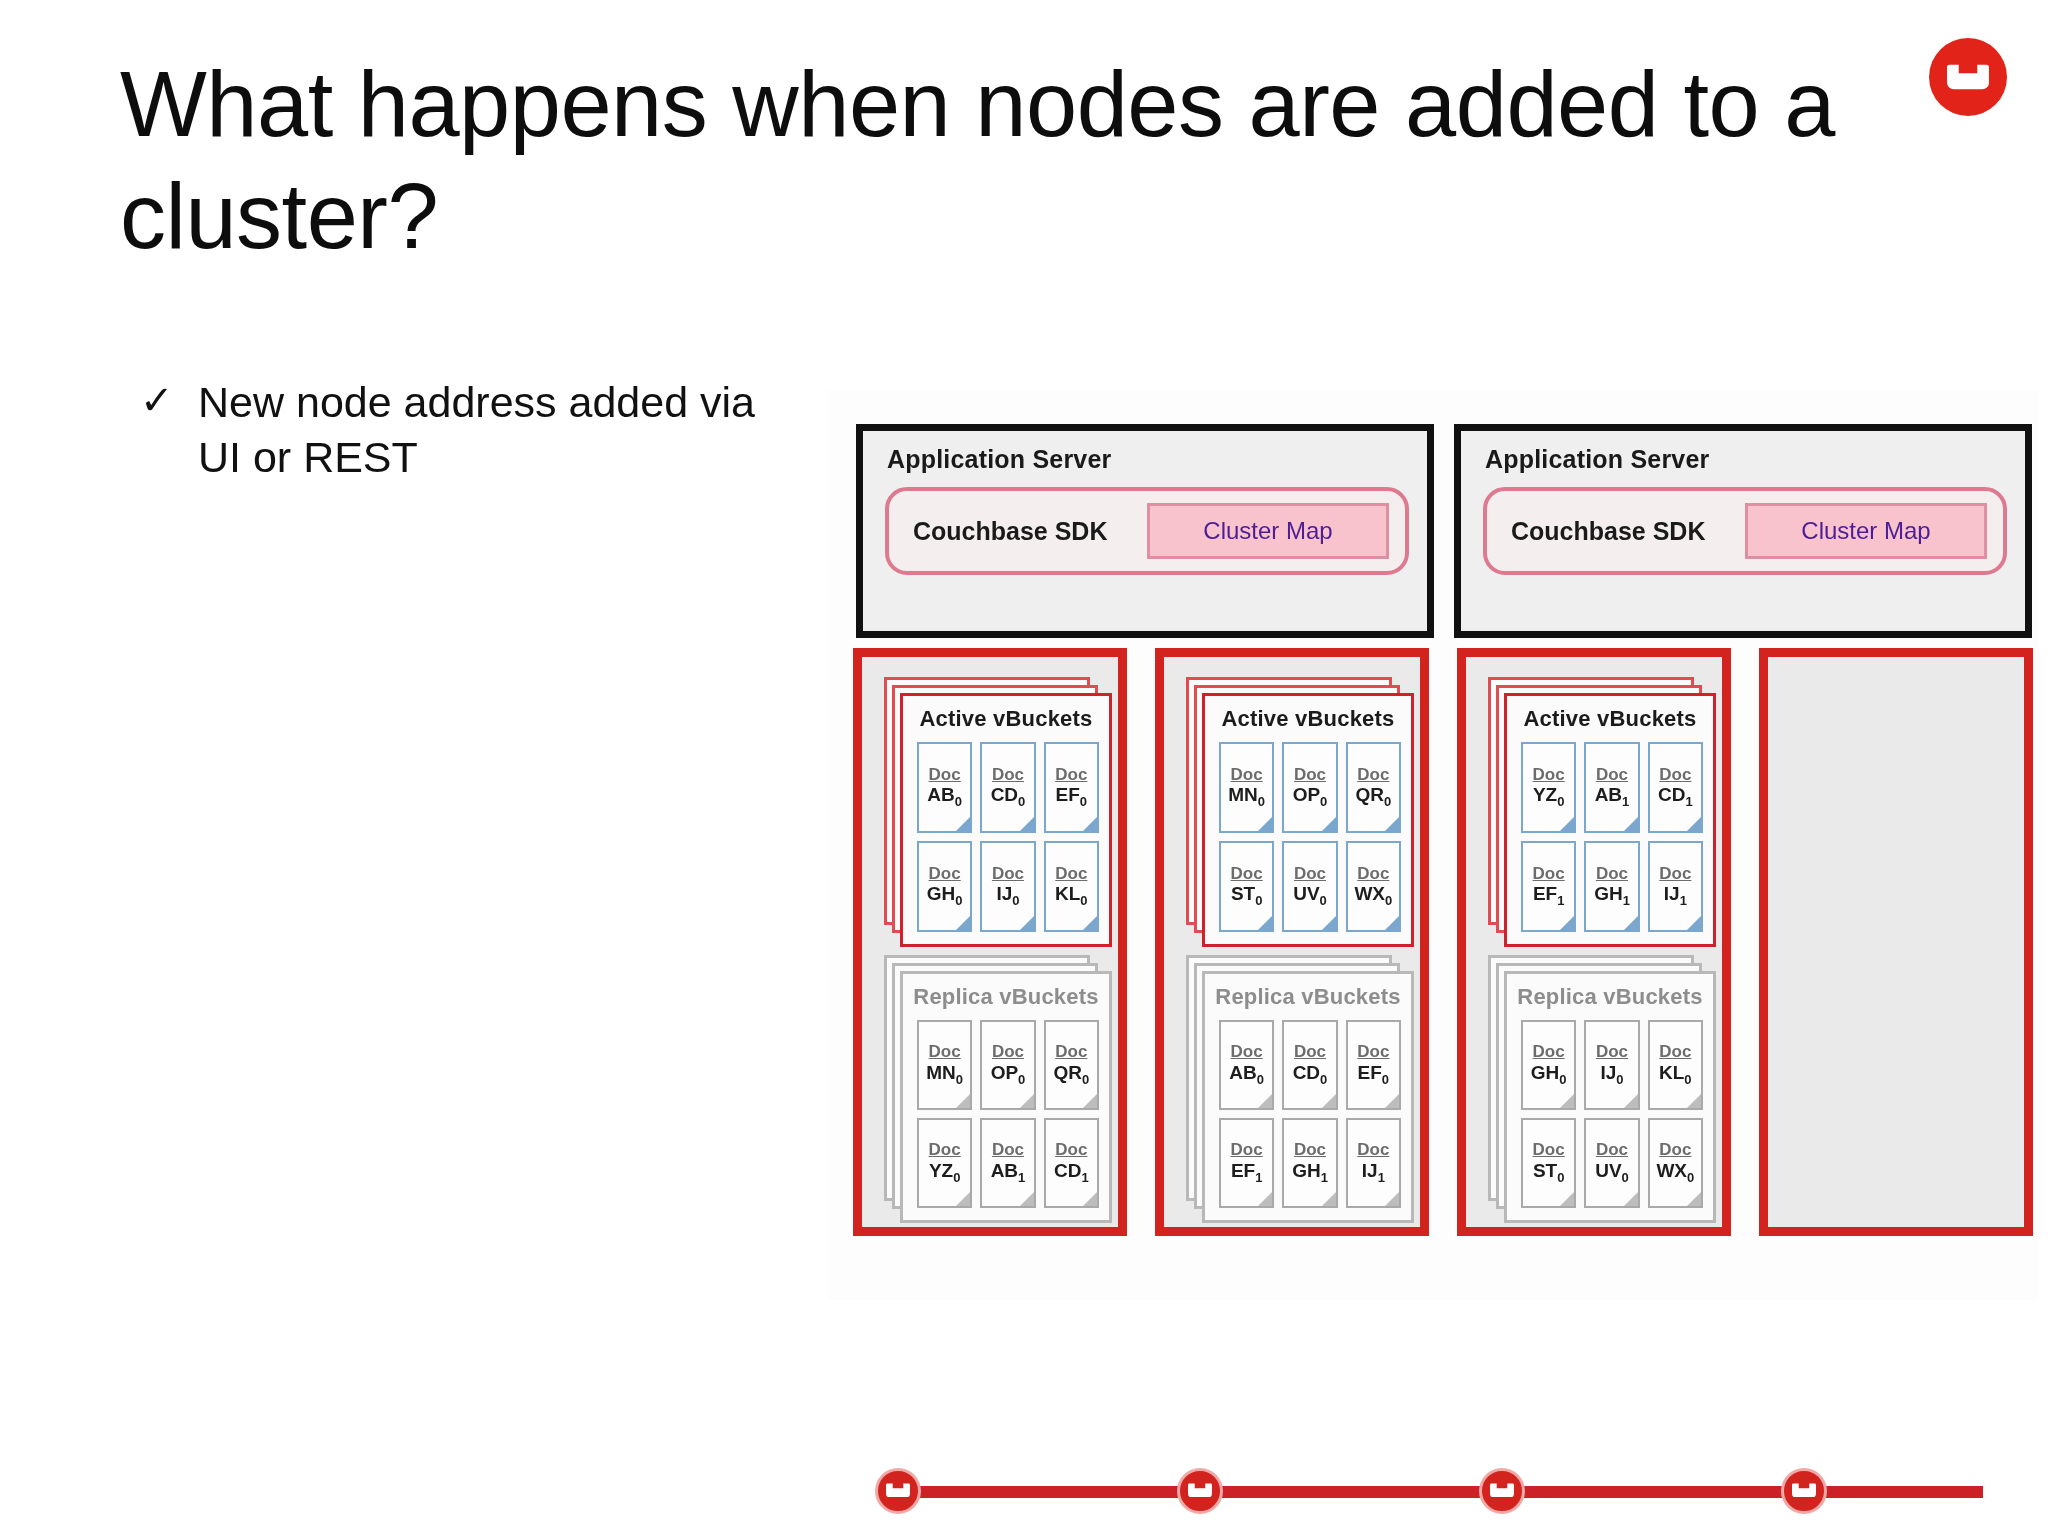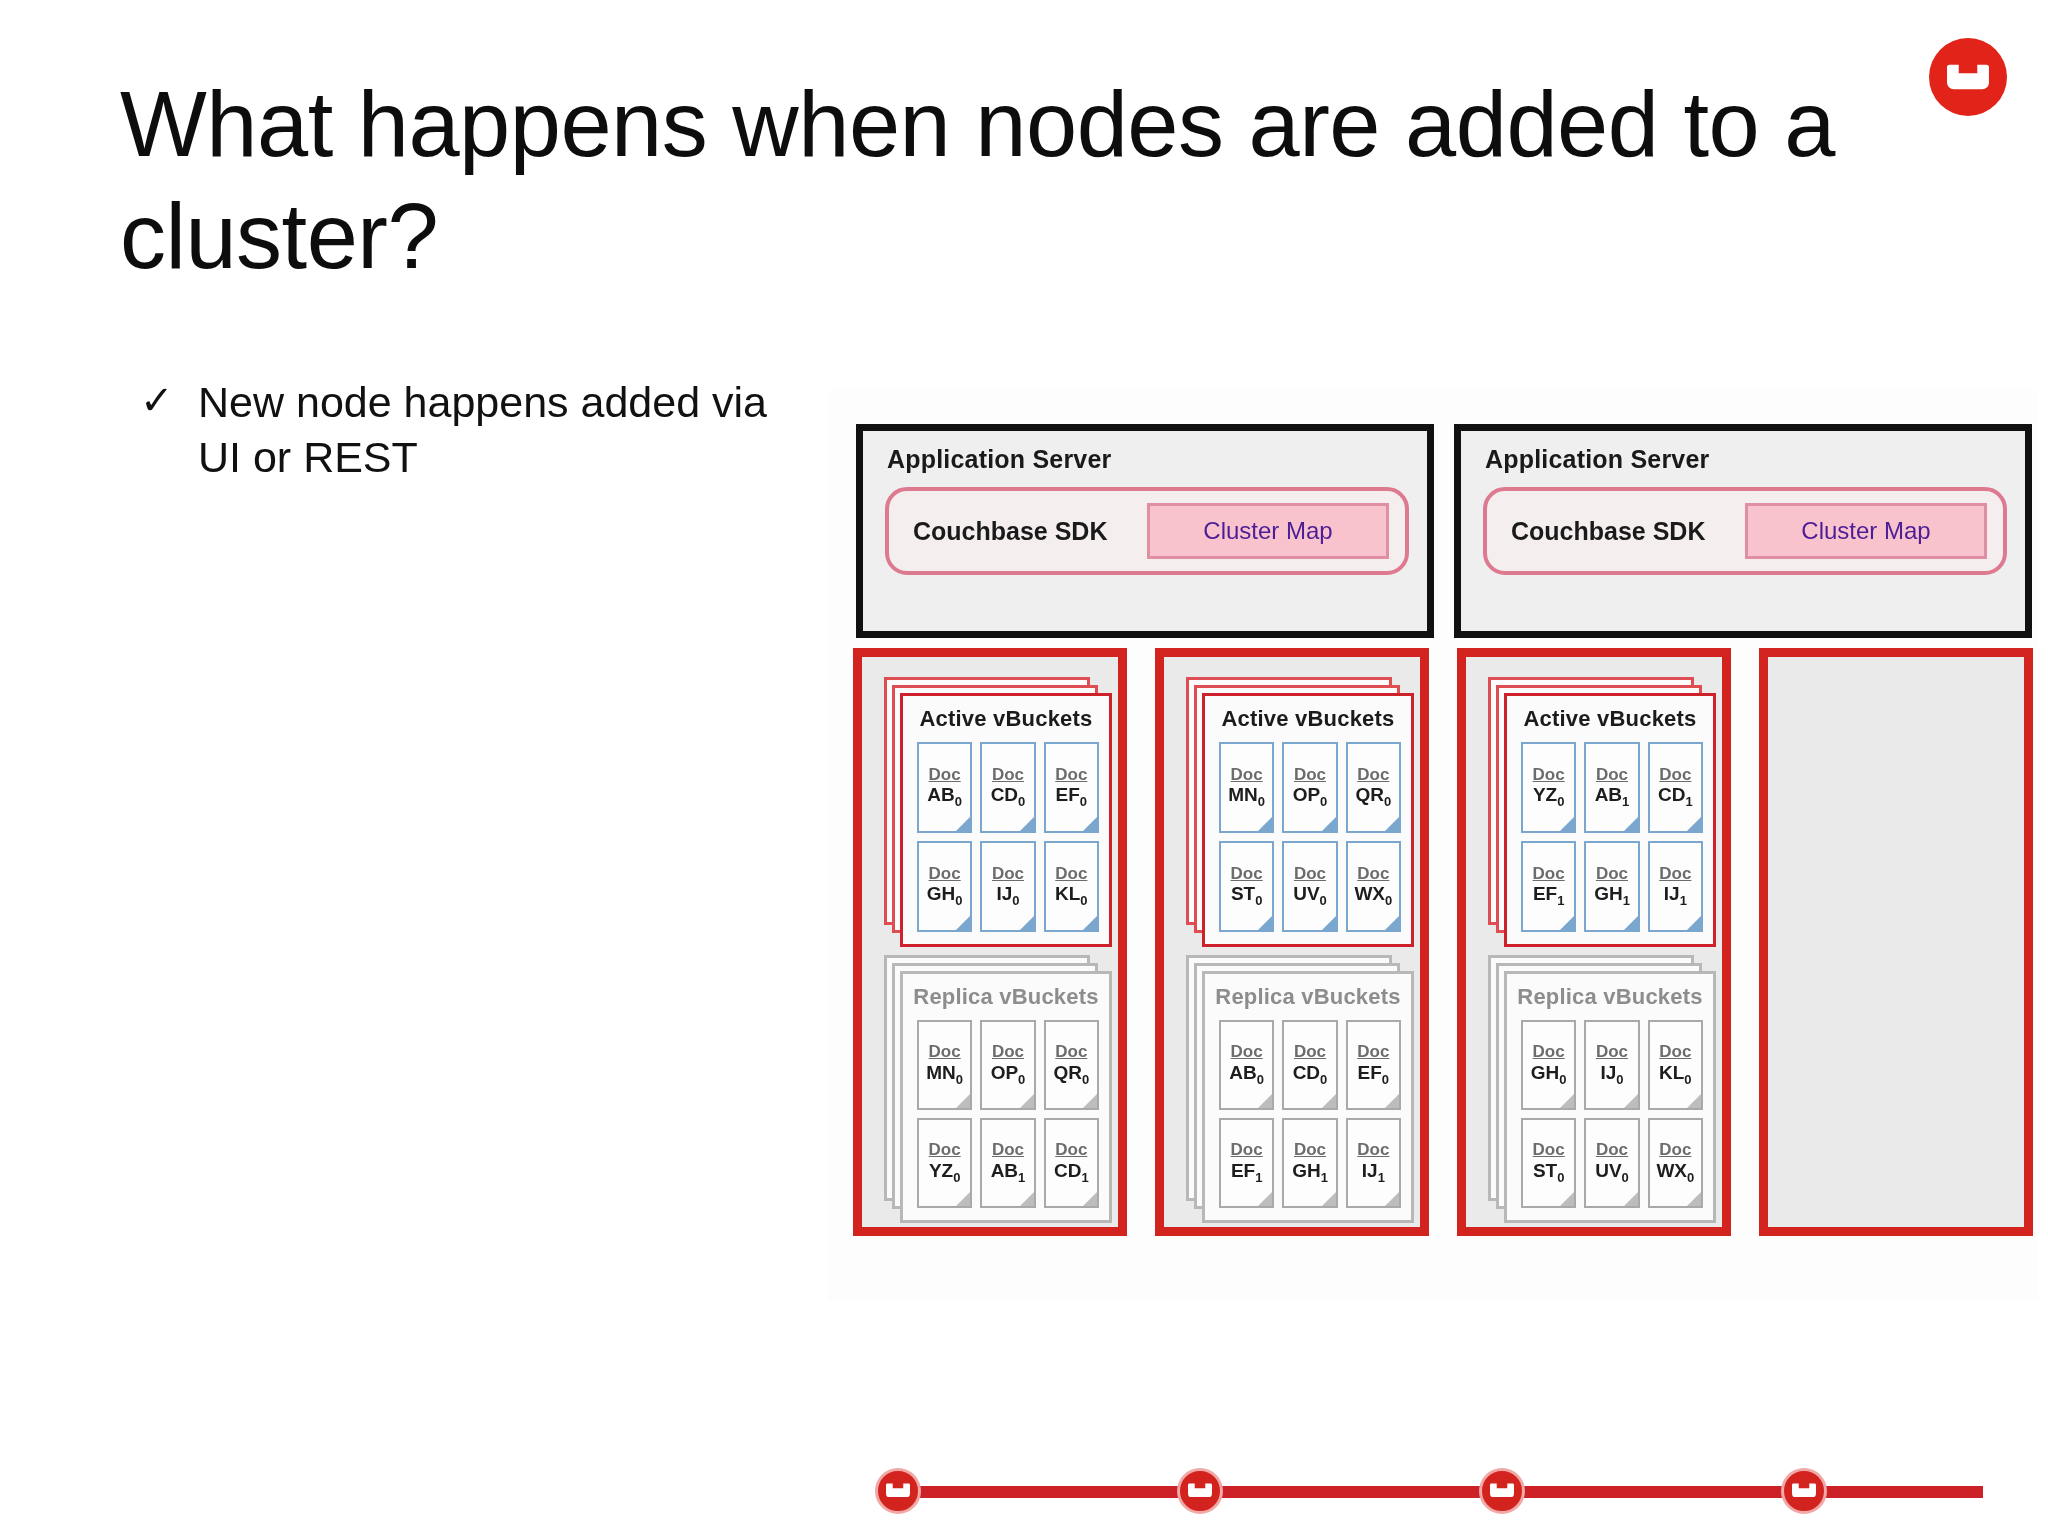--- a/index.html
+++ b/index.html
@@ -8,21 +8,20 @@
     background:#ffffff;
     font-family:"Liberation Sans", sans-serif;
     position:relative;overflow:hidden;
   }
 
   
   #slide-title{
     position:absolute;left:120px;top:48px;width:1790px;
     font-size:92px;line-height:1.22;font-weight:400;color:#0d0d0d;
     letter-spacing:-0.5px;
-    margin-top:20px;
   }
 
   
   #brand-logo{
     position:absolute;left:1929px;top:38px;width:78px;height:78px;
   }
   .cb-circle{
     width:100%;height:100%;border-radius:50%;
     background:#e2231a;position:relative;
   }
@@ -155,21 +154,21 @@
   <div class="cb-circle">
     <svg class="cb-bucket" viewBox="0 0 100 62">
       <path d="M6 2 h22 v20 h44 V2 h22 a6 6 0 0 1 6 6 v36 a16 16 0 0 1 -16 16 H16 A16 16 0 0 1 0 44 V8 A6 6 0 0 1 6 2 Z" fill="#ffffff"></path>
     </svg>
   </div>
 </div>
 
 <div id="bullet-list">
   <div class="bullet-row">
     <div class="bullet-check">✓</div>
-    <div class="bullet-text">New node happens added via UI or REST</div>
+    <div class="bullet-text">New node address added via UI or REST</div>
   </div>
 </div>
 
 <div id="diagram">
 
   <div class="appserver-row">
 
     <div class="appserver s1">
       <div class="as-title">Application Server</div>
       <div class="sdk-box">

